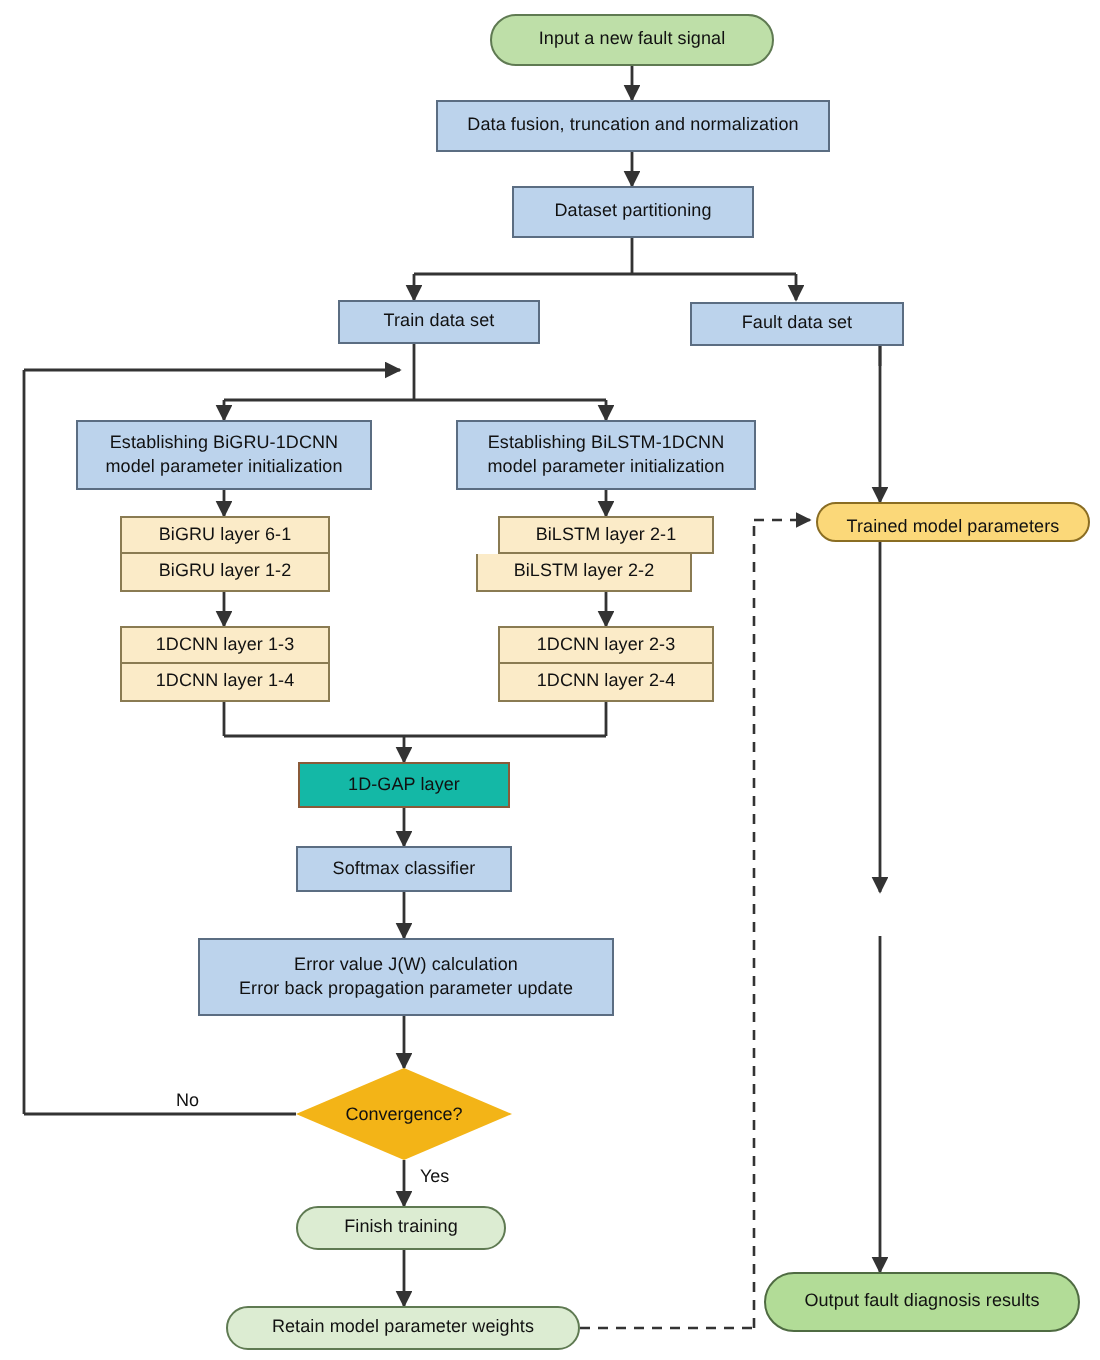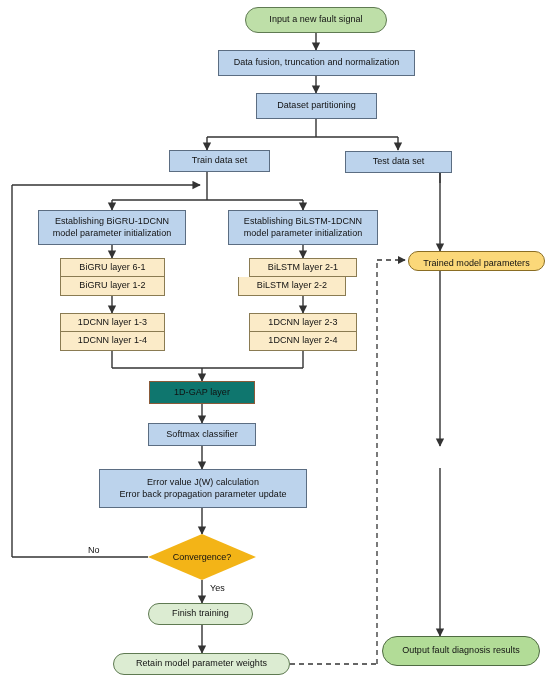--- a/index.html
+++ b/index.html
@@ -28,21 +28,21 @@
     border: 1px solid #4a4a4a;
     color: #111111;
     font-size: 9px;
     line-height: 1.28;
     letter-spacing: 0.05px;
     white-space: pre-line;
     z-index: 3;
   }
   .n-blue     { background: #bcd3ec; border-color: #5b6d82; }
   .n-cream    { background: #fbebc8; border-color: #8a7b52; }
-  .n-orange   { background: #0f766e; border-color: #8a5a39; }
+  .n-orange   { background: #14b8a6; border-color: #8a5a39; }
   .n-greenlt  { background: #dcecd2; border-color: #5f7a52; }
   .n-greenmid { background: #bedfa8; border-color: #5f7a52; }
   .n-greenpill{ background: #b2dc97; border-color: #4f6b42; }
   .n-amber    { background: #fbd879; border-color: #8a6d23; align-items: flex-end; }
   .pill   { border-radius: 999px; }
   .stack-top    { border-bottom: 1px solid #8a7b52; }
   .diamond {
     position: absolute;
     background: #f3b417;
     border: none;
@@ -141,21 +141,21 @@
 
   <div class="node n-blue" style="left:256px; top:93px; width:121px; height:26px;">
     <span>Dataset partitioning</span>
   </div>
 
   <div class="node n-blue" style="left:157px; top:150px; width:101px; height:22px;margin-left:12px;">
     <span>Train data set</span>
   </div>
 
   <div class="node n-blue" style="left:345px; top:151px; width:107px; height:22px;">
-    <span>Test data set</span>
+    <span>Fault data set</span>
   </div>
 
   <div class="node n-blue" style="left:38px; top:210px; width:148px; height:35px;">
     <span>Establishing BiGRU-1DCNN
 model parameter initialization</span>
   </div>
 
   <div class="node n-cream stack-top" style="left:60px; top:258px; width:105px; height:19px;">
     <span>BiGRU layer 6-1</span>
   </div>

